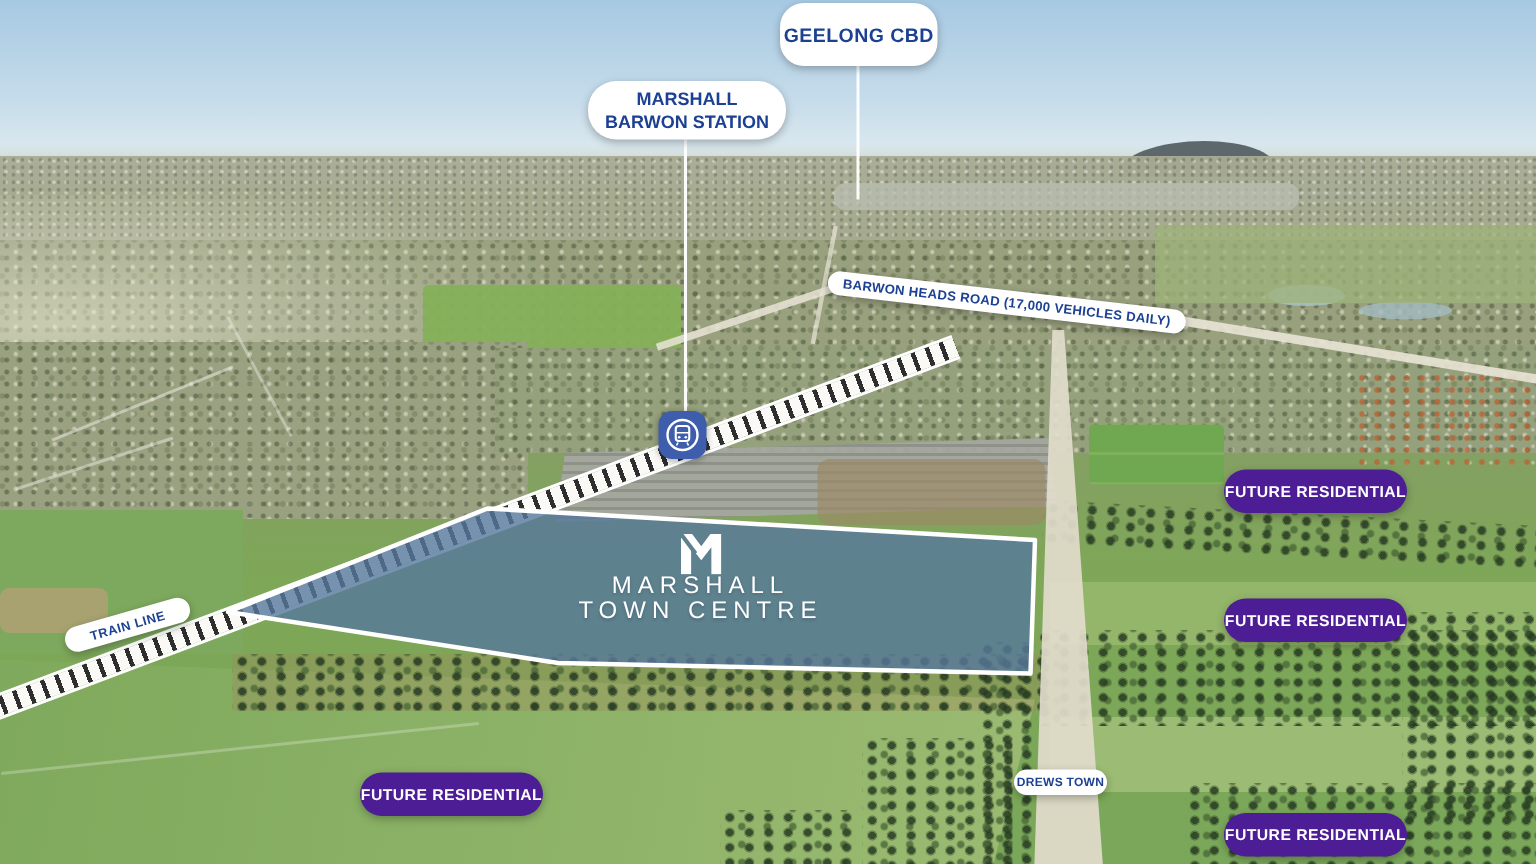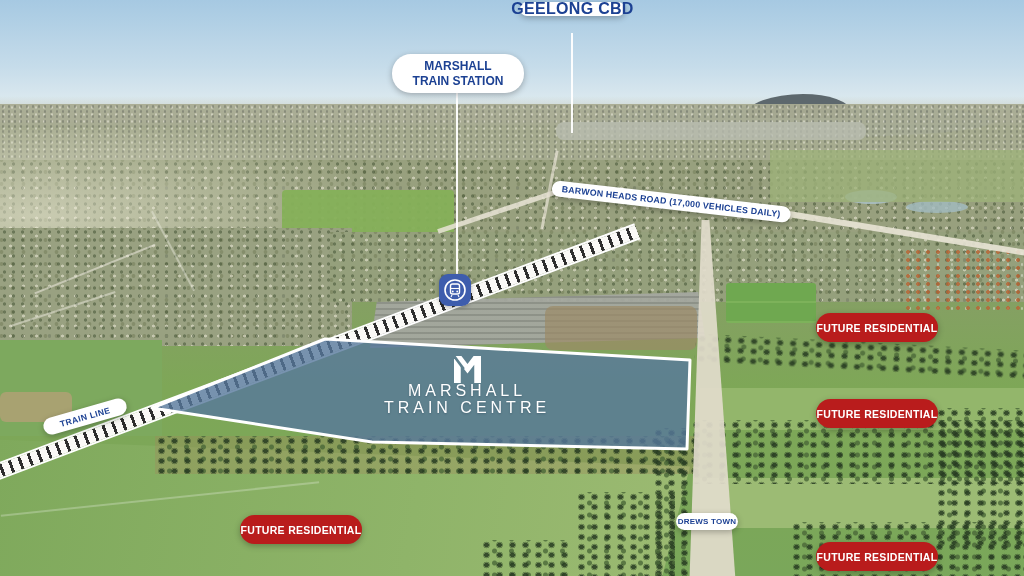--- a/index.html
+++ b/index.html
@@ -23,21 +23,21 @@
     background-size:13px 10px,17px 12px;background-position:0 0,6px 5px;}
   .tex-roofs{background-image:
     radial-gradient(circle, rgba(186,100,52,.78) 0 1.6px, transparent 2.2px),
     radial-gradient(circle, rgba(228,232,220,.5) 0 1px, transparent 1.5px);
     background-size:10px 8px,14px 11px;}
   
   .pill{position:absolute;display:flex;align-items:center;justify-content:center;
         text-align:center;font-weight:bold;white-space:nowrap;
         box-shadow:0 2px 6px rgba(0,0,0,.28);}
   .pw{background:#ffffff;color:#1c4193;}
-  .pb{background:#b91c1c;color:#ffffff;}
+  .pb{background:#4c1d95;color:#ffffff;}
   .leader{position:absolute;width:2px;background:rgba(255,255,255,.95);}
   .rail{position:absolute;left:-18px;top:469px;width:700px;height:13px;
         transform:rotate(-20.6deg);transform-origin:0 50%;
         border-top:2.5px solid #fff;border-bottom:2.5px solid #fff;
         background:repeating-linear-gradient(90deg,#2e2e2e 0 3px,#faf9f6 3px 10px);}
   .road{position:absolute;background:#e9e4d6;}
   .logo-text{position:absolute;width:240px;text-align:center;color:#ffffff;
              letter-spacing:4px;font-size:16px;text-shadow:0 1px 2px rgba(20,40,60,.25);}
 </style>
 </head>
@@ -117,27 +117,27 @@
   <svg class="abs" width="27" height="27" viewBox="0 0 40 40" style="left:454px;top:356px;">
     <defs>
       <mask id="mgap">
         <rect width="40" height="40" fill="#fff"></rect>
         <rect x="-20" y="6" width="40" height="4" fill="#000" transform="rotate(53 6 8)"></rect>
       </mask>
     </defs>
     <polygon points="0,0 11,0 20,12 29,0 40,0 40,40 30,40 30,13 20,26 10,13 10,40 0,40" fill="#ffffff" mask="url(#mgap)"></polygon>
   </svg>
   <div class="logo-text" style="left:347px;top:382px;">MARSHALL</div>
-  <div class="logo-text" style="left:347px;top:399px;">TRAIN CENTRE</div>
+  <div class="logo-text" style="left:347px;top:399px;">TOWN CENTRE</div>
 
-  <div class="pill pw" style="left:520px;top:2px;width:105px;height:14px;border-radius:16px;font-size:16px;letter-spacing:.3px;">GEELONG CBD</div>
+  <div class="pill pw" style="left:520px;top:2px;width:105px;height:42px;border-radius:16px;font-size:13px;letter-spacing:.3px;">GEELONG CBD</div>
 
   <div class="pill pw" style="left:392px;top:54px;width:132px;height:39px;border-radius:19px;font-size:12px;line-height:15px;flex-direction:column;">
     <span>MARSHALL</span>
-    <span>TRAIN STATION</span>
+    <span>BARWON STATION</span>
   </div>
 
   <div class="pill pw" style="left:552px;top:180px;padding:3px 10px;border-radius:10px;font-size:8.8px;letter-spacing:.2px;transform:rotate(6.5deg);transform-origin:0 50%;">BARWON HEADS ROAD (17,000 VEHICLES DAILY)</div>
 
   <div class="pill pw" style="left:42px;top:408px;width:86px;height:17px;border-radius:9px;font-size:8.5px;letter-spacing:.4px;transform:rotate(-16deg);">TRAIN LINE</div>
 
   <div class="pill pw" style="left:676px;top:513px;width:62px;height:17px;border-radius:9px;font-size:8px;letter-spacing:.2px;">DREWS TOWN</div>
 
   <div class="pill pb" style="left:816px;top:313px;width:122px;height:29px;border-radius:15px;font-size:10.5px;letter-spacing:.3px;">FUTURE RESIDENTIAL</div>
   <div class="pill pb" style="left:816px;top:399px;width:122px;height:29px;border-radius:15px;font-size:10.5px;letter-spacing:.3px;">FUTURE RESIDENTIAL</div>

